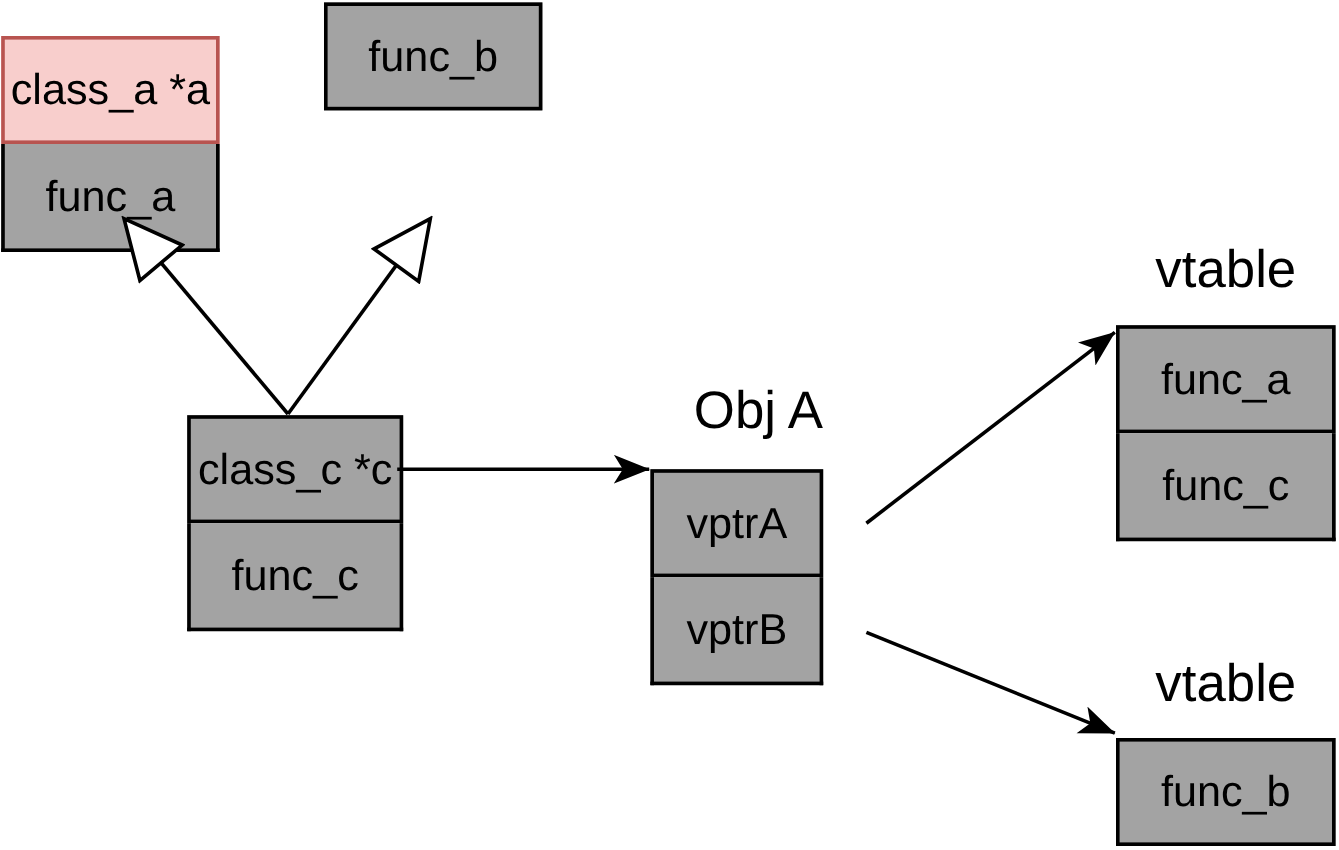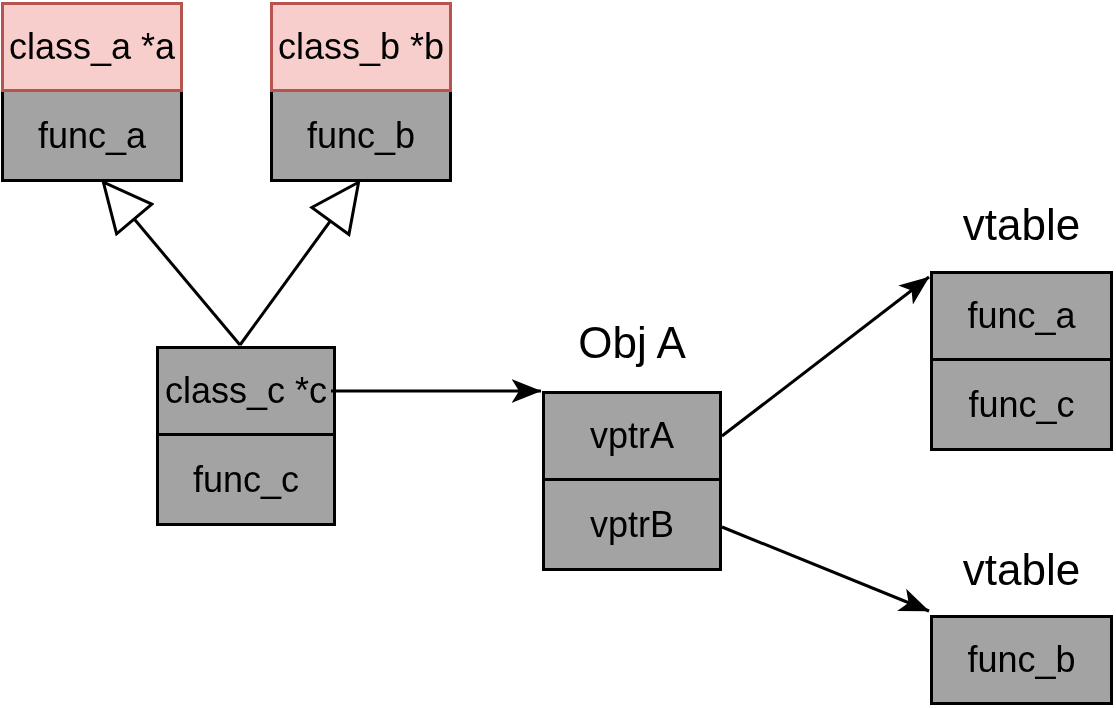--- a/index.html
+++ b/index.html
@@ -42,20 +42,21 @@
     font-size: 36px;
     line-height: 1;
     white-space: nowrap;
   }
   .cell + .cell {
     border-top: none;
   }
   .cell.highlight {
     background: #F8CECC;
     border-color: #B85450;
+    margin-top: 28px;
   }
   .box-label {
     position: absolute;
     z-index: 1;
     font-size: 44px;
     line-height: 44px;
     height: 44px;
     text-align: center;
     white-space: nowrap;
   }
@@ -64,31 +65,30 @@
 <body>
 
 <div id="canvas">
 
   <div class="uml" style="left:1px; top:2px; width:182px;">
     <div class="cell highlight">class_a *a</div>
     <div class="cell">func_a</div>
   </div>
 
   <div class="uml" style="left:270px; top:2px; width:182px;">
-    <div class="cell highlight">class_b *b</div>
     <div class="cell">func_b</div>
   </div>
 
   <div class="uml" style="left:156px; top:346px; width:180px;">
     <div class="cell">class_c *c</div>
     <div class="cell">func_c</div>
   </div>
 
   <div class="box-label" style="left:542px; top:321px; width:180px;">Obj A</div>
-  <div class="uml" style="left:542px; top:391px; width:180px;">
+  <div class="uml" style="left:542px; top:391px; width:144px;">
     <div class="cell">vptrA</div>
     <div class="cell">vptrB</div>
   </div>
 
   <div class="box-label" style="left:930px; top:203px; width:183px;">vtable</div>
   <div class="uml" style="left:930px; top:271px; width:183px;">
     <div class="cell">func_a</div>
     <div class="cell">func_c</div>
   </div>
 

